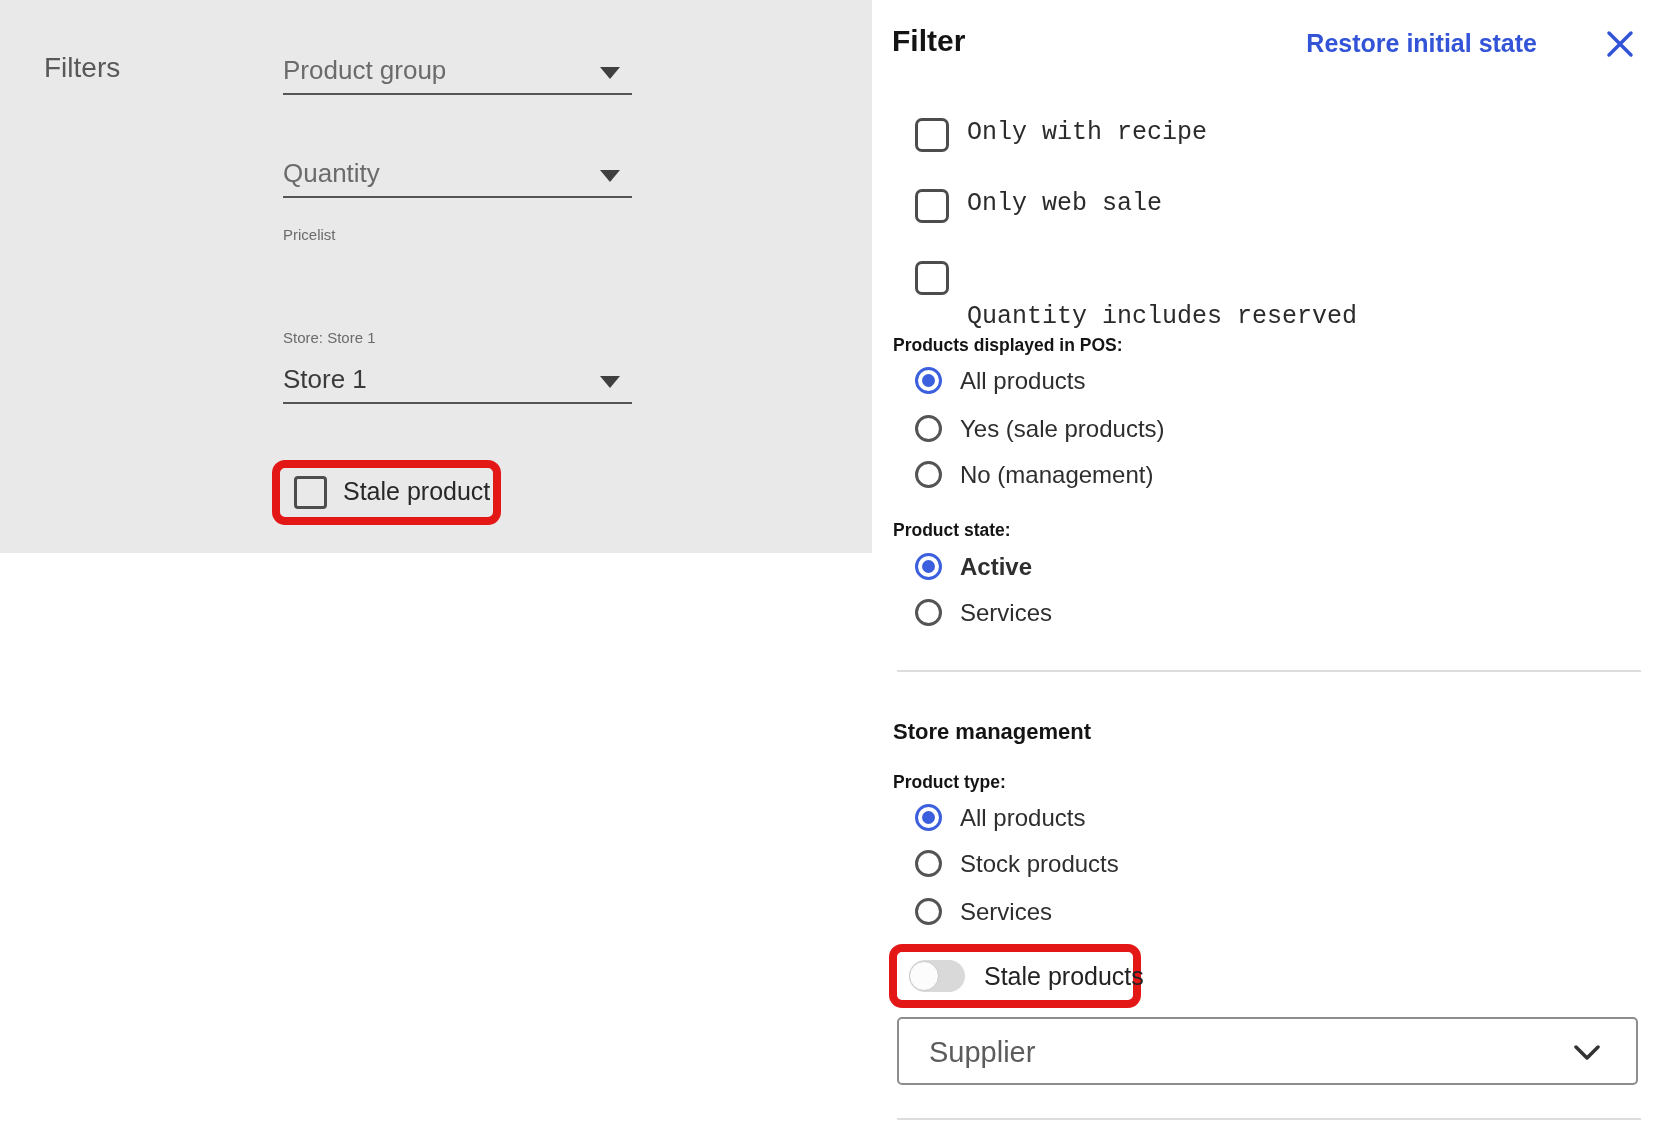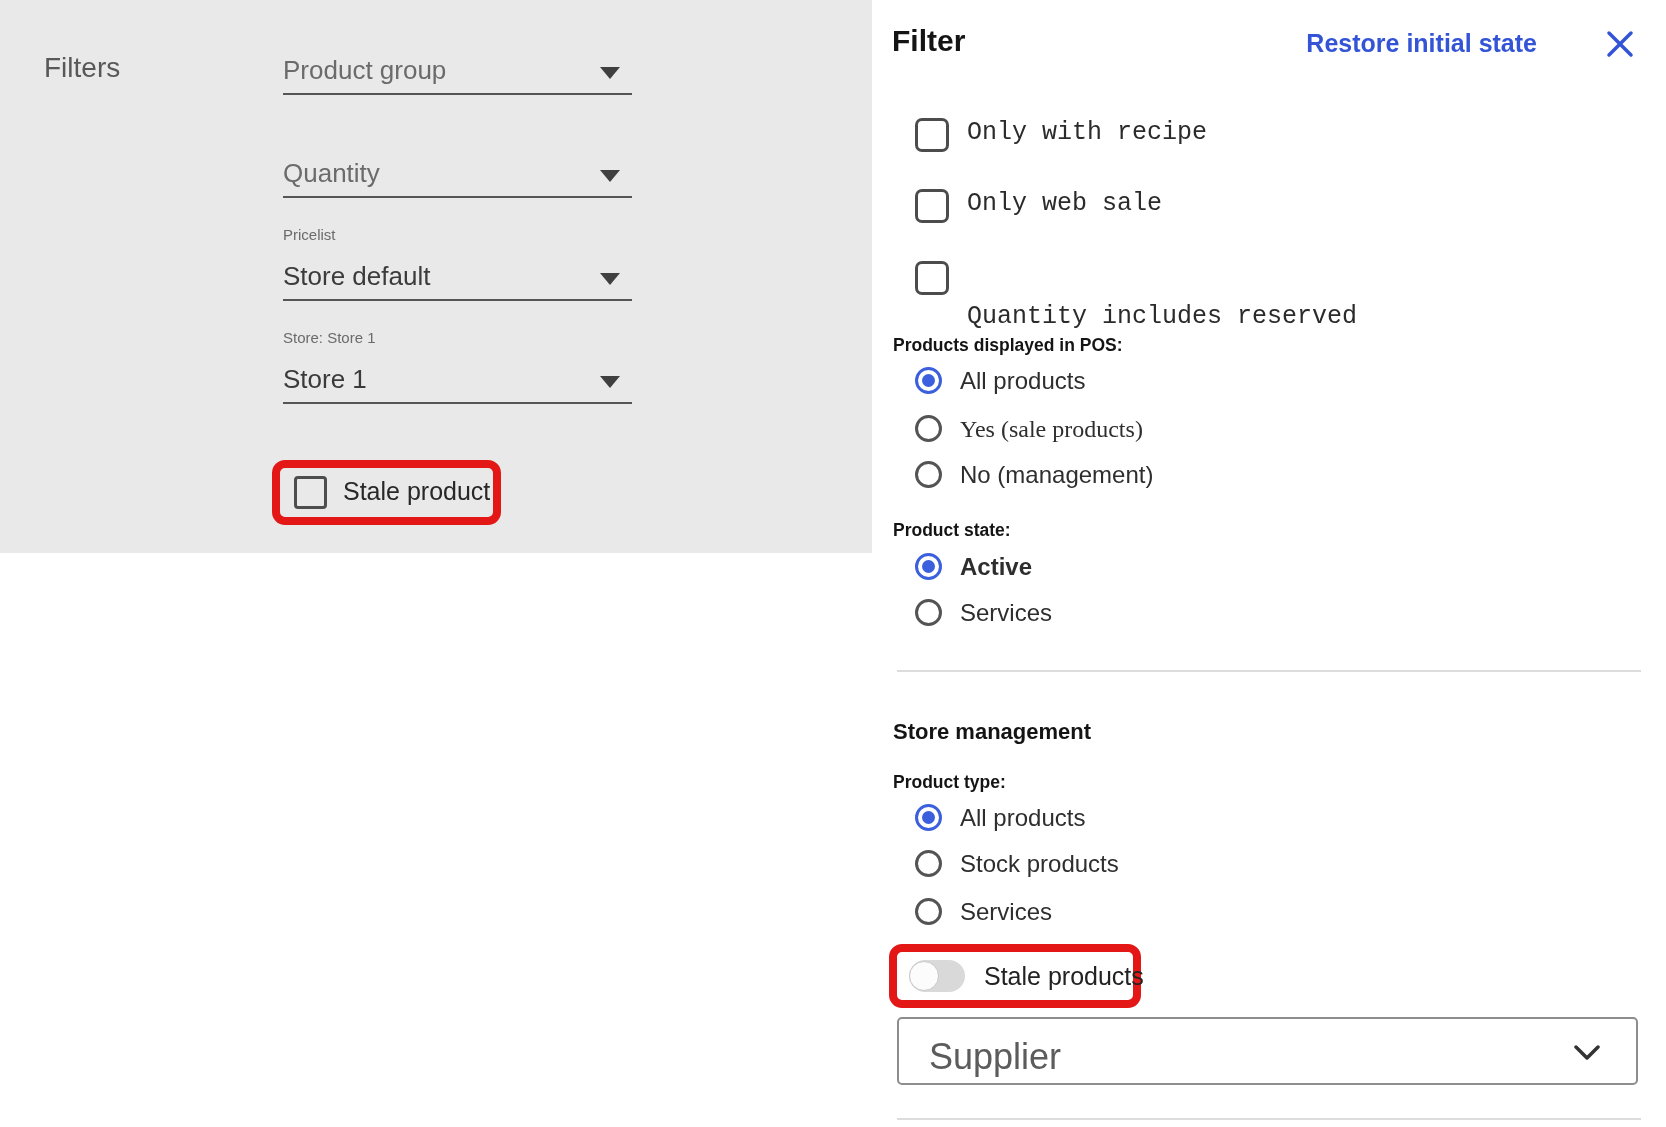--- a/index.html
+++ b/index.html
@@ -45,21 +45,21 @@
   .divider{left:25px;width:744px;height:0;border-top:2px solid #dddddd;}
   .section-h{left:21px;font-size:22px;font-weight:bold;color:#141414;}
 
   .toggle{left:37px;top:960px;width:56px;height:32px;border-radius:16px;background:#d9d9d9;cursor:pointer;}
   .toggle .knob{position:absolute;left:0px;top:1px;width:30px;height:30px;border-radius:50%;
     background:#fcfcfc;border:1px solid #c9c9c9;box-sizing:border-box;}
   .toggle-label{left:112px;top:961px;font-size:25px;color:#222;white-space:nowrap;line-height:30px;}
 
   .supplier-box{left:25px;top:1017px;width:741px;height:68px;box-sizing:border-box;
     border:2px solid #8d8d8d;border-radius:5px;background:#fff;cursor:pointer;}
-  .supplier-box .ph{position:absolute;left:30px;top:17px;font-size:36px;color:#5c5c5c;}
+  .supplier-box .ph{position:absolute;left:30px;top:17px;font-size:29px;color:#5c5c5c;}
   .supplier-box .chev{position:absolute;right:36px;top:26px;}
 </style>
 </head>
 <body>
 
 <div class="abs left-panel">
 
   <div class="abs filters-title">Filters</div>
 
   <div class="abs fld" style="top:158px;">
@@ -68,25 +68,20 @@
     <span class="uline"></span>
   </div>
 
   <div class="abs fld" style="top:55px;">
     <span class="val">Product group</span>
     <span class="tri"></span>
     <span class="uline"></span>
   </div>
 
   <div class="abs small-label" style="top:226px;">Pricelist</div>
-  <div class="abs fld dark" style="top:261px;">
-    <span class="val">Store default</span>
-    <span class="tri"></span>
-    <span class="uline"></span>
-  </div>
 
   <div class="abs small-label" style="top:329px;">Store: Store 1</div>
   <div class="abs fld dark" style="top:364px;">
     <span class="val">Store 1</span>
     <span class="tri"></span>
     <span class="uline"></span>
   </div>
 
   <div class="abs hl-red" style="left:272px;top:460px;width:213px;height:49px;"></div>
   <div class="abs cb-square" style="left:294px;top:476px;"></div>
@@ -120,21 +115,21 @@
   </div>
 
   <div class="abs grp-label" style="top:335px;">Products displayed in POS:</div>
 
   <div class="radio-row">
     <span class="circ sel" style="top:367px;"></span>
     <span class="lbl" style="top:367px;">All products</span>
   </div>
   <div class="radio-row">
     <span class="circ" style="top:415px;"></span>
-    <span class="lbl" style="top:415px;font-family:Liberation Serif, serif;">Yes (sale products)</span>
+    <span class="lbl" style="top:415px;">Yes (sale products)</span>
   </div>
   <div class="radio-row">
     <span class="circ" style="top:461px;"></span>
     <span class="lbl" style="top:461px;">No (management)</span>
   </div>
 
   <div class="abs grp-label" style="top:520px;">Product state:</div>
 
   <div class="radio-row">
     <span class="circ sel" style="top:553px;"></span>

